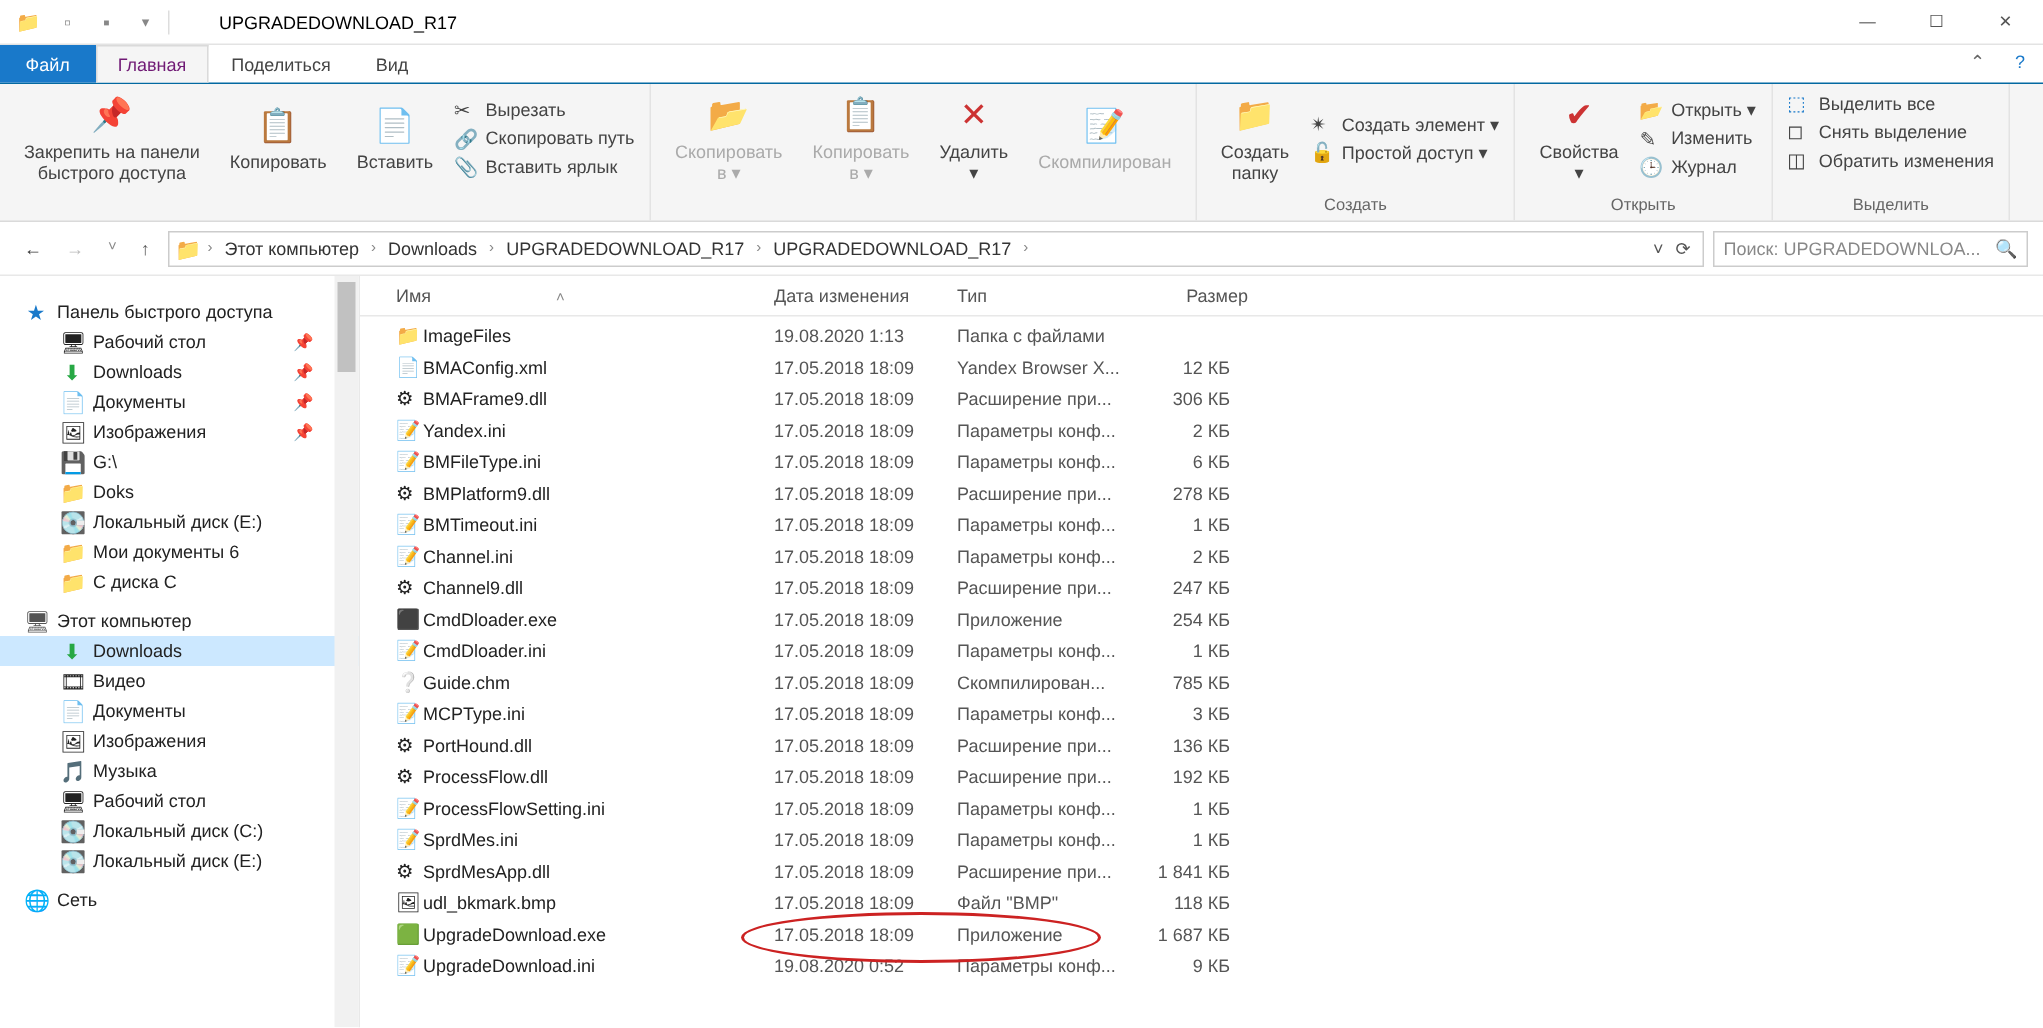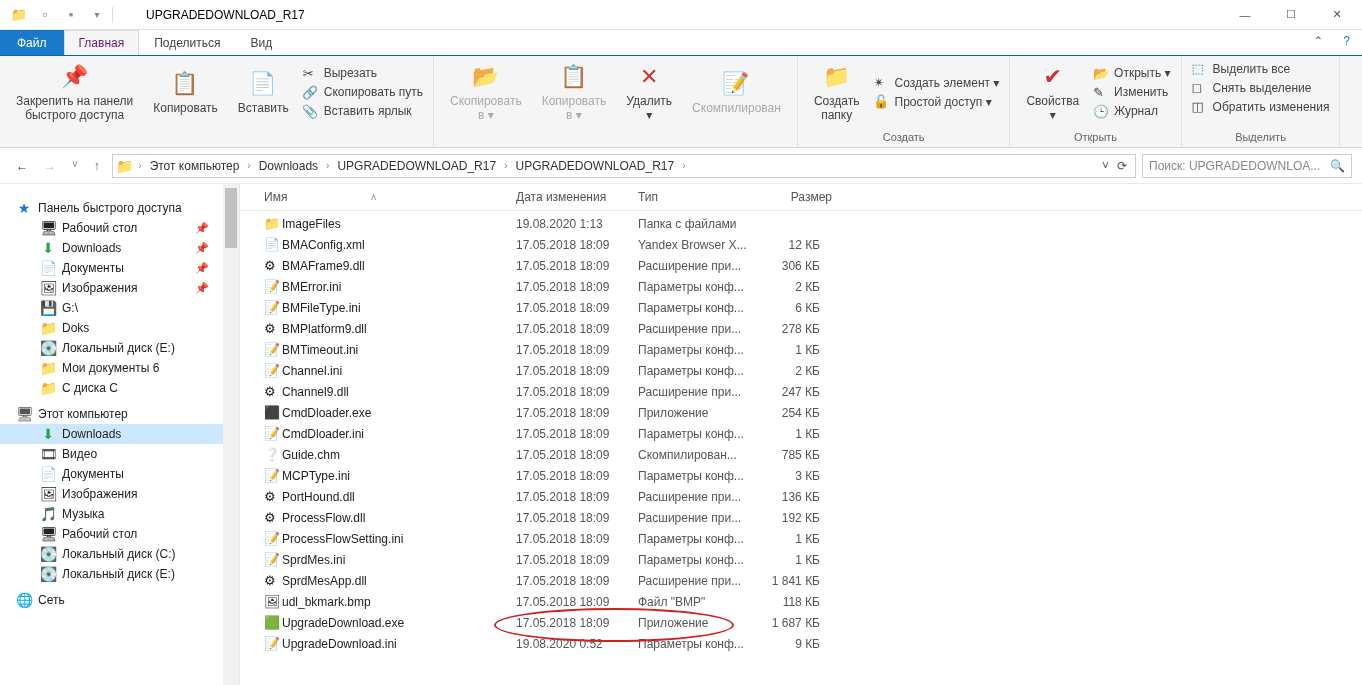--- a/index.html
+++ b/index.html
@@ -351,21 +351,21 @@
         </div>
         <div class="frow">
           <span class="ico">⚙</span>
           <span class="name">BMAFrame9.dll</span>
           <span class="date">17.05.2018 18:09</span>
           <span class="type">Расширение при...</span>
           <span class="size">306 КБ</span>
         </div>
         <div class="frow">
           <span class="ico">📝</span>
-          <span class="name">BMError.ini</span>
+          <span class="name">Yandex.ini</span>
           <span class="date">17.05.2018 18:09</span>
           <span class="type">Параметры конф...</span>
           <span class="size">2 КБ</span>
         </div>
         <div class="frow">
           <span class="ico">📝</span>
           <span class="name">BMFileType.ini</span>
           <span class="date">17.05.2018 18:09</span>
           <span class="type">Параметры конф...</span>
           <span class="size">6 КБ</span>

